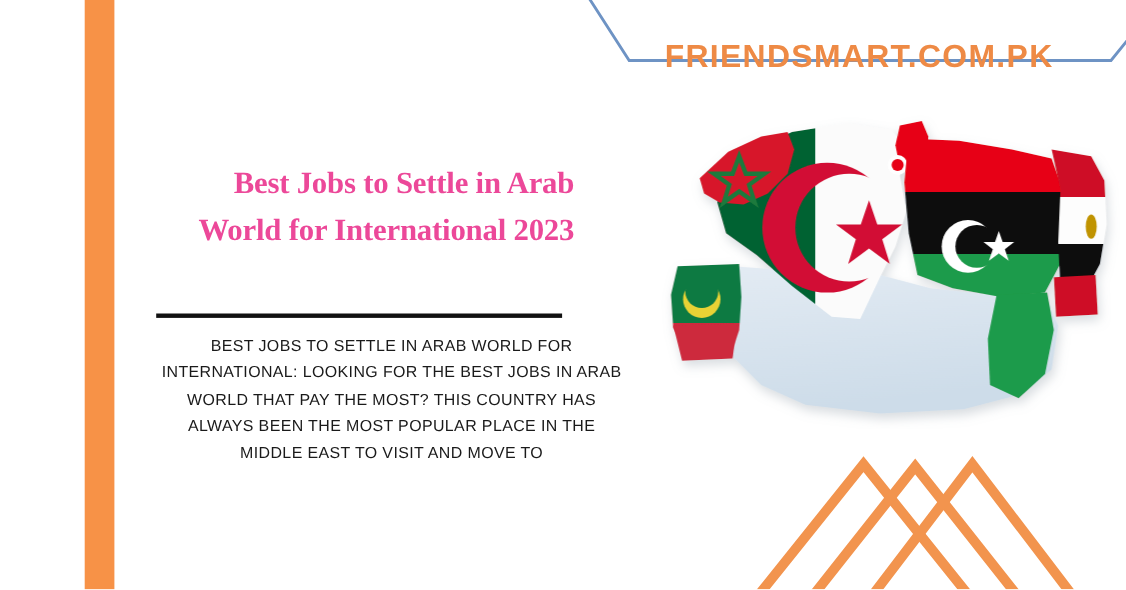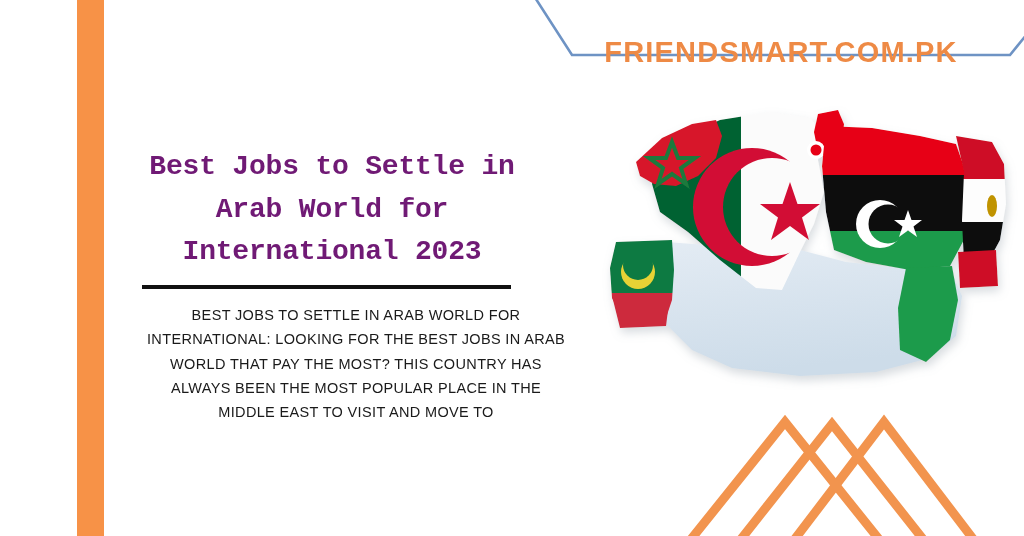--- a/index.html
+++ b/index.html
@@ -51,27 +51,27 @@
     white-space: nowrap;
     margin-top: 24px;
   }
 
   
   .title {
     position: absolute;
     left: 142px;
     top: 146px;
     width: 380px;
-    font-family: Liberation Mono, monospace;
+    font-family: Liberation Serif, serif;
     font-size: 28px;
     font-weight: bold;
     line-height: 1.52;
-    color: #701a75;
+    color: #ec4899;
     letter-spacing: -0.2px;
-    text-align: center;
+    text-align: right;
   }
   .divider {
     position: absolute;
     left: 142px;
     top: 285px;
     width: 369px;
     height: 4px;
     background: #111111;
   }
   .body-text {

